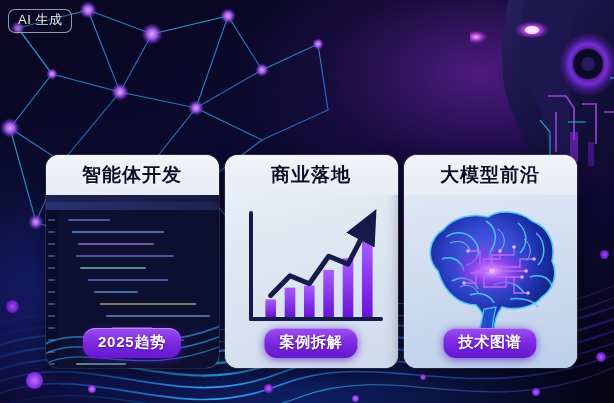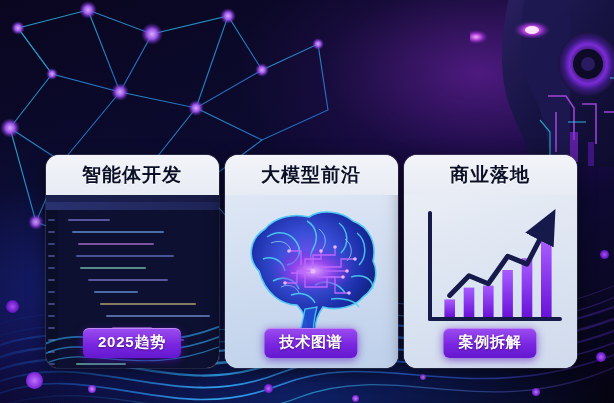--- a/index.html
+++ b/index.html
@@ -75,21 +75,21 @@
     color:#0c1026; font-weight:bold; font-size:19px; letter-spacing:1px;
     text-shadow:0 1px 0 rgba(255,255,255,.7);
     z-index:3;
   }
   .card-body { position:relative; flex:1 1 auto; overflow:hidden; }
 
   .badge {
     position:absolute; left:50%; bottom:10px; transform:translateX(-50%);
     z-index:6;
     padding:5px 15px 6px;
-    border-radius:6px;
+    border-radius:12px;
     background:linear-gradient(180deg,#9b4df0 0%,#7a26e0 55%,#6418cf 100%);
     color:#fff; font-weight:bold; font-size:15px; letter-spacing:.8px;
     white-space:nowrap;
     box-shadow:0 2px 9px rgba(90,20,190,.65), inset 0 1px 0 rgba(255,255,255,.35);
     text-shadow:0 1px 2px rgba(40,0,80,.6);
   }
 
   
   .code-wrap { position:absolute; inset:0; background:#0d1030; }
   .code-bar1 { position:absolute; left:0; top:0; width:100%; height:7px;
@@ -236,20 +236,21 @@
   <div class="bokeh" style="left:6px;top:300px;width:13px;height:13px;background:radial-gradient(circle,#a64ff5,#5a12b8 70%,rgba(0,0,0,0));"></div>
   <div class="bokeh" style="left:188px;top:360px;width:7px;height:7px;background:radial-gradient(circle,#c884ff,#7020c8 70%,rgba(0,0,0,0));"></div>
   <div class="bokeh" style="left:264px;top:384px;width:9px;height:9px;background:radial-gradient(circle,#bb6bff,#6a18c8 70%,rgba(0,0,0,0));"></div>
   <div class="bokeh" style="left:352px;top:395px;width:7px;height:7px;background:radial-gradient(circle,#c77dff,#7020c8 70%,rgba(0,0,0,0));"></div>
   <div class="bokeh" style="left:420px;top:374px;width:6px;height:6px;background:radial-gradient(circle,#cf8cff,#7a22d8 70%,rgba(0,0,0,0));"></div>
   <div class="bokeh" style="left:532px;top:388px;width:8px;height:8px;background:radial-gradient(circle,#c071ff,#6a18c8 70%,rgba(0,0,0,0));"></div>
   <div class="bokeh" style="left:596px;top:352px;width:10px;height:10px;background:radial-gradient(circle,#b55dff,#5a12b8 70%,rgba(0,0,0,0));"></div>
   <div class="bokeh" style="left:600px;top:250px;width:9px;height:9px;background:radial-gradient(circle,#a64ff5,#5a12b8 70%,rgba(0,0,0,0));"></div>
   <div class="bokeh" style="left:404px;top:300px;width:6px;height:6px;background:radial-gradient(circle,#c884ff,#7020c8 70%,rgba(0,0,0,0));"></div>
 
+  <div id="ai-badge">AI 生成</div>
 
   <div id="headline">
   </div>
 
   <div id="cards">
 
     <div class="card">
       <div class="card-head">智能体开发</div>
       <div class="card-body">
         <div class="code-wrap">
@@ -289,20 +290,55 @@
               <path d="M-5,54 C40,28 90,70 180,32" stroke-width="1.5"></path>
               <path d="M-5,64 C40,38 90,80 180,42" stroke-width="1.2"></path>
             </g>
           </svg>
         </div>
         <div class="badge">2025趋势</div>
       </div>
     </div>
 
     <div class="card">
+      <div class="card-head">商业落地</div>
+      <div class="card-body">
+        <div class="chart-bg"></div>
+        <svg id="growth-chart" style="position:absolute;left:12px;top:10px;width:150px;height:128px" viewBox="0 0 150 128">
+          <defs>
+            <linearGradient id="barG" x1="0" y1="0" x2="0" y2="1">
+              <stop offset="0%" stop-color="#a85cff"></stop>
+              <stop offset="100%" stop-color="#6a12d8"></stop>
+            </linearGradient>
+            <marker id="arrowHead" markerWidth="7" markerHeight="7" refX="3" refY="3.2" orient="auto">
+              <path d="M0,0 L7,3.2 L0,6.4 Z" fill="#151a4a"></path>
+            </marker>
+          </defs>
+
+          <g>
+            <line x1="14" y1="8" x2="14" y2="114" stroke="#151a4a" stroke-width="4" stroke-linecap="round"></line>
+            <line x1="14" y1="114" x2="144" y2="114" stroke="#151a4a" stroke-width="4" stroke-linecap="round"></line>
+          </g>
+
+          <g id="bars">
+              <rect x="28.4" y="94.4" width="10.6" height="17.6" fill="url(#barG)"></rect>
+              <rect x="47.7" y="82.6" width="10.6" height="29.4" fill="url(#barG)"></rect>
+              <rect x="67.0" y="80.6" width="10.6" height="31.4" fill="url(#barG)"></rect>
+              <rect x="86.3" y="65.0" width="10.6" height="47.0" fill="url(#barG)"></rect>
+              <rect x="105.7" y="53.2" width="10.6" height="58.8" fill="url(#barG)"></rect>
+              <rect x="125.0" y="35.6" width="10.6" height="76.4" fill="url(#barG)"></rect>
+            </g>
+
+          <polyline id="trend" fill="none" stroke="#151a4a" stroke-width="5" stroke-linejoin="round" stroke-linecap="round" marker-end="url(#arrowHead)" points="33.7,90.4 53.0,70.8 72.3,78.7 91.7,51.2 111.0,59.1 130.3,21.8"></polyline>
+        </svg>
+        <div class="badge">案例拆解</div>
+      </div>
+    </div>
+
+    <div class="card">
       <div class="card-head">大模型前沿</div>
       <div class="card-body">
         <div class="brain-bg"></div>
         <svg style="position:absolute;left:6px;top:12px;width:162px;height:128px" viewBox="0 0 162 128">
           <defs>
             <radialGradient id="bgrad" cx="45%" cy="40%" r="65%">
               <stop offset="0%" stop-color="#7a4ff0"></stop>
               <stop offset="35%" stop-color="#3a4fd8"></stop>
               <stop offset="70%" stop-color="#1b2ea8"></stop>
               <stop offset="100%" stop-color="#0d1a60"></stop>
@@ -357,49 +393,14 @@
               <circle cx="116" cy="64" r="1.8"></circle>
             <circle cx="82" cy="64" r="2.6"></circle>
           </g>
 
           <path d="M74,102 C72,112 70,122 68,128 L82,128 C82,118 84,108 86,100 Z" fill="#1e4fd0" stroke="#4fc8f8" stroke-width="1.3" opacity=".95"></path>
         </svg>
         <div class="badge">技术图谱</div>
       </div>
     </div>
 
-    <div class="card">
-      <div class="card-head">商业落地</div>
-      <div class="card-body">
-        <div class="chart-bg"></div>
-        <svg id="growth-chart" style="position:absolute;left:12px;top:10px;width:150px;height:128px" viewBox="0 0 150 128">
-          <defs>
-            <linearGradient id="barG" x1="0" y1="0" x2="0" y2="1">
-              <stop offset="0%" stop-color="#a85cff"></stop>
-              <stop offset="100%" stop-color="#6a12d8"></stop>
-            </linearGradient>
-            <marker id="arrowHead" markerWidth="7" markerHeight="7" refX="3" refY="3.2" orient="auto">
-              <path d="M0,0 L7,3.2 L0,6.4 Z" fill="#151a4a"></path>
-            </marker>
-          </defs>
-
-          <g>
-            <line x1="14" y1="8" x2="14" y2="114" stroke="#151a4a" stroke-width="4" stroke-linecap="round"></line>
-            <line x1="14" y1="114" x2="144" y2="114" stroke="#151a4a" stroke-width="4" stroke-linecap="round"></line>
-          </g>
-
-          <g id="bars">
-              <rect x="28.4" y="94.4" width="10.6" height="17.6" fill="url(#barG)"></rect>
-              <rect x="47.7" y="82.6" width="10.6" height="29.4" fill="url(#barG)"></rect>
-              <rect x="67.0" y="80.6" width="10.6" height="31.4" fill="url(#barG)"></rect>
-              <rect x="86.3" y="65.0" width="10.6" height="47.0" fill="url(#barG)"></rect>
-              <rect x="105.7" y="53.2" width="10.6" height="58.8" fill="url(#barG)"></rect>
-              <rect x="125.0" y="35.6" width="10.6" height="76.4" fill="url(#barG)"></rect>
-            </g>
-
-          <polyline id="trend" fill="none" stroke="#151a4a" stroke-width="5" stroke-linejoin="round" stroke-linecap="round" marker-end="url(#arrowHead)" points="33.7,90.4 53.0,70.8 72.3,78.7 91.7,51.2 111.0,59.1 130.3,21.8"></polyline>
-        </svg>
-        <div class="badge">案例拆解</div>
-      </div>
-    </div>
-
   </div>
 </div>
 
 </body></html>

